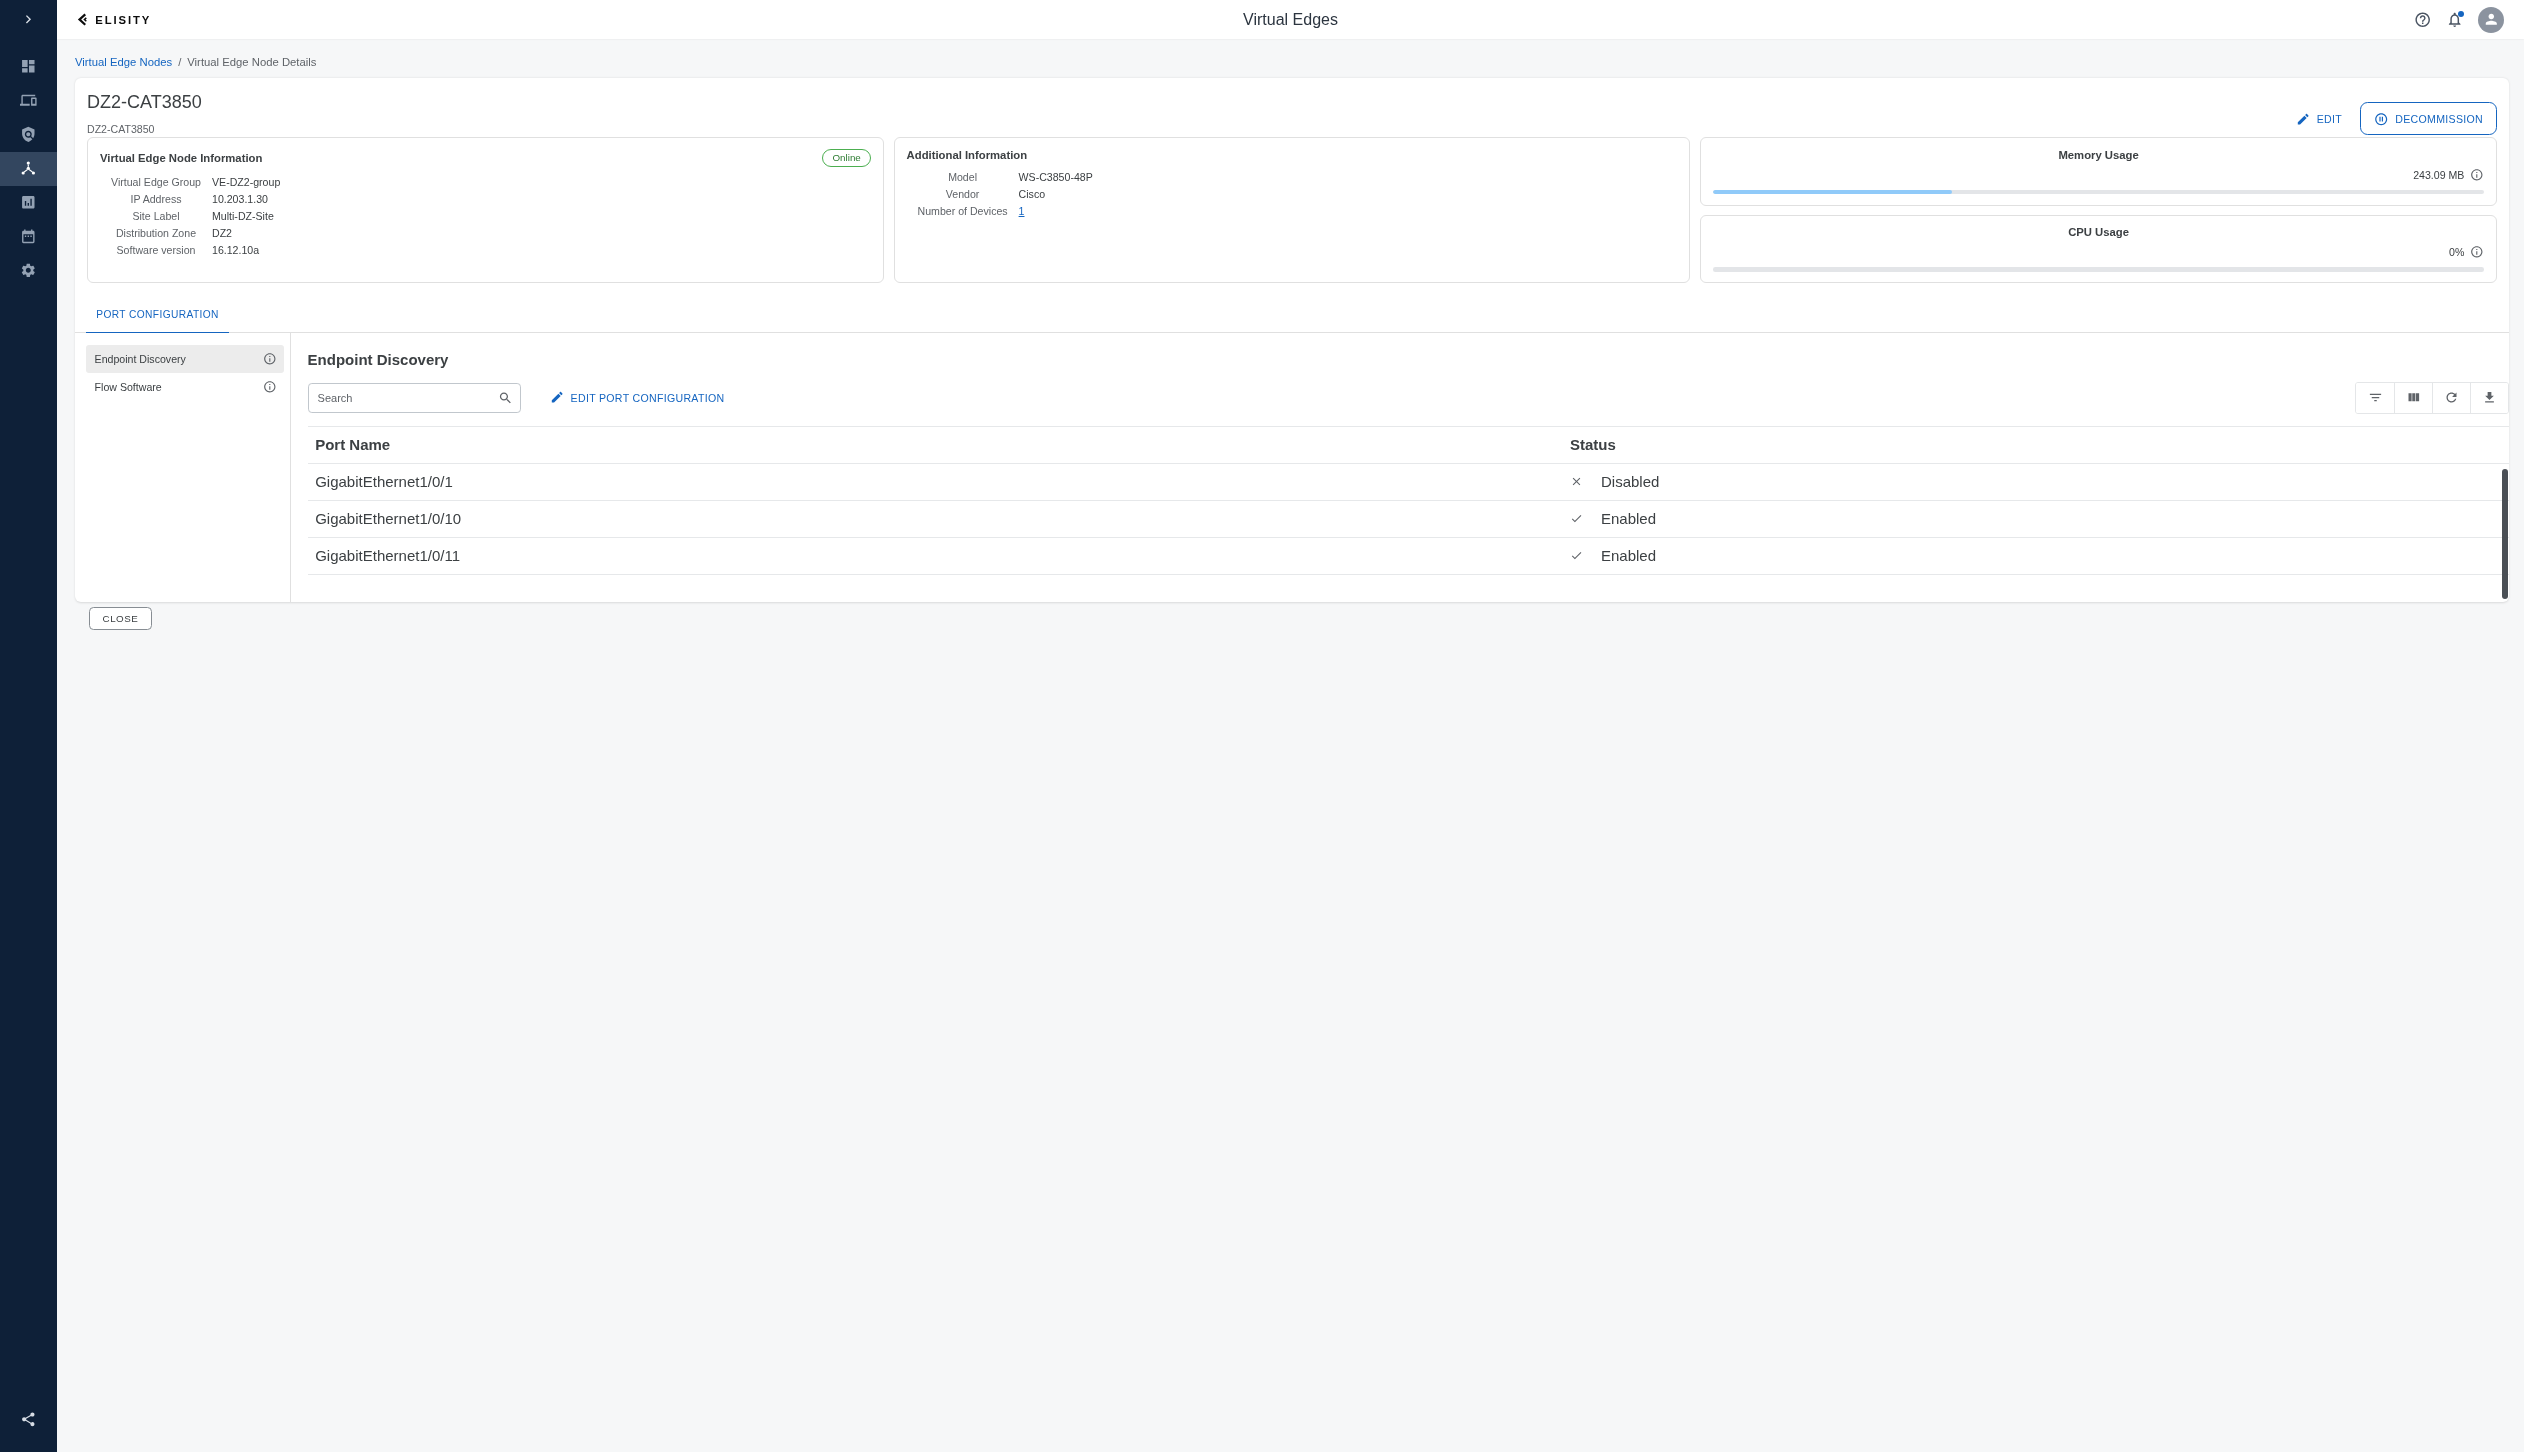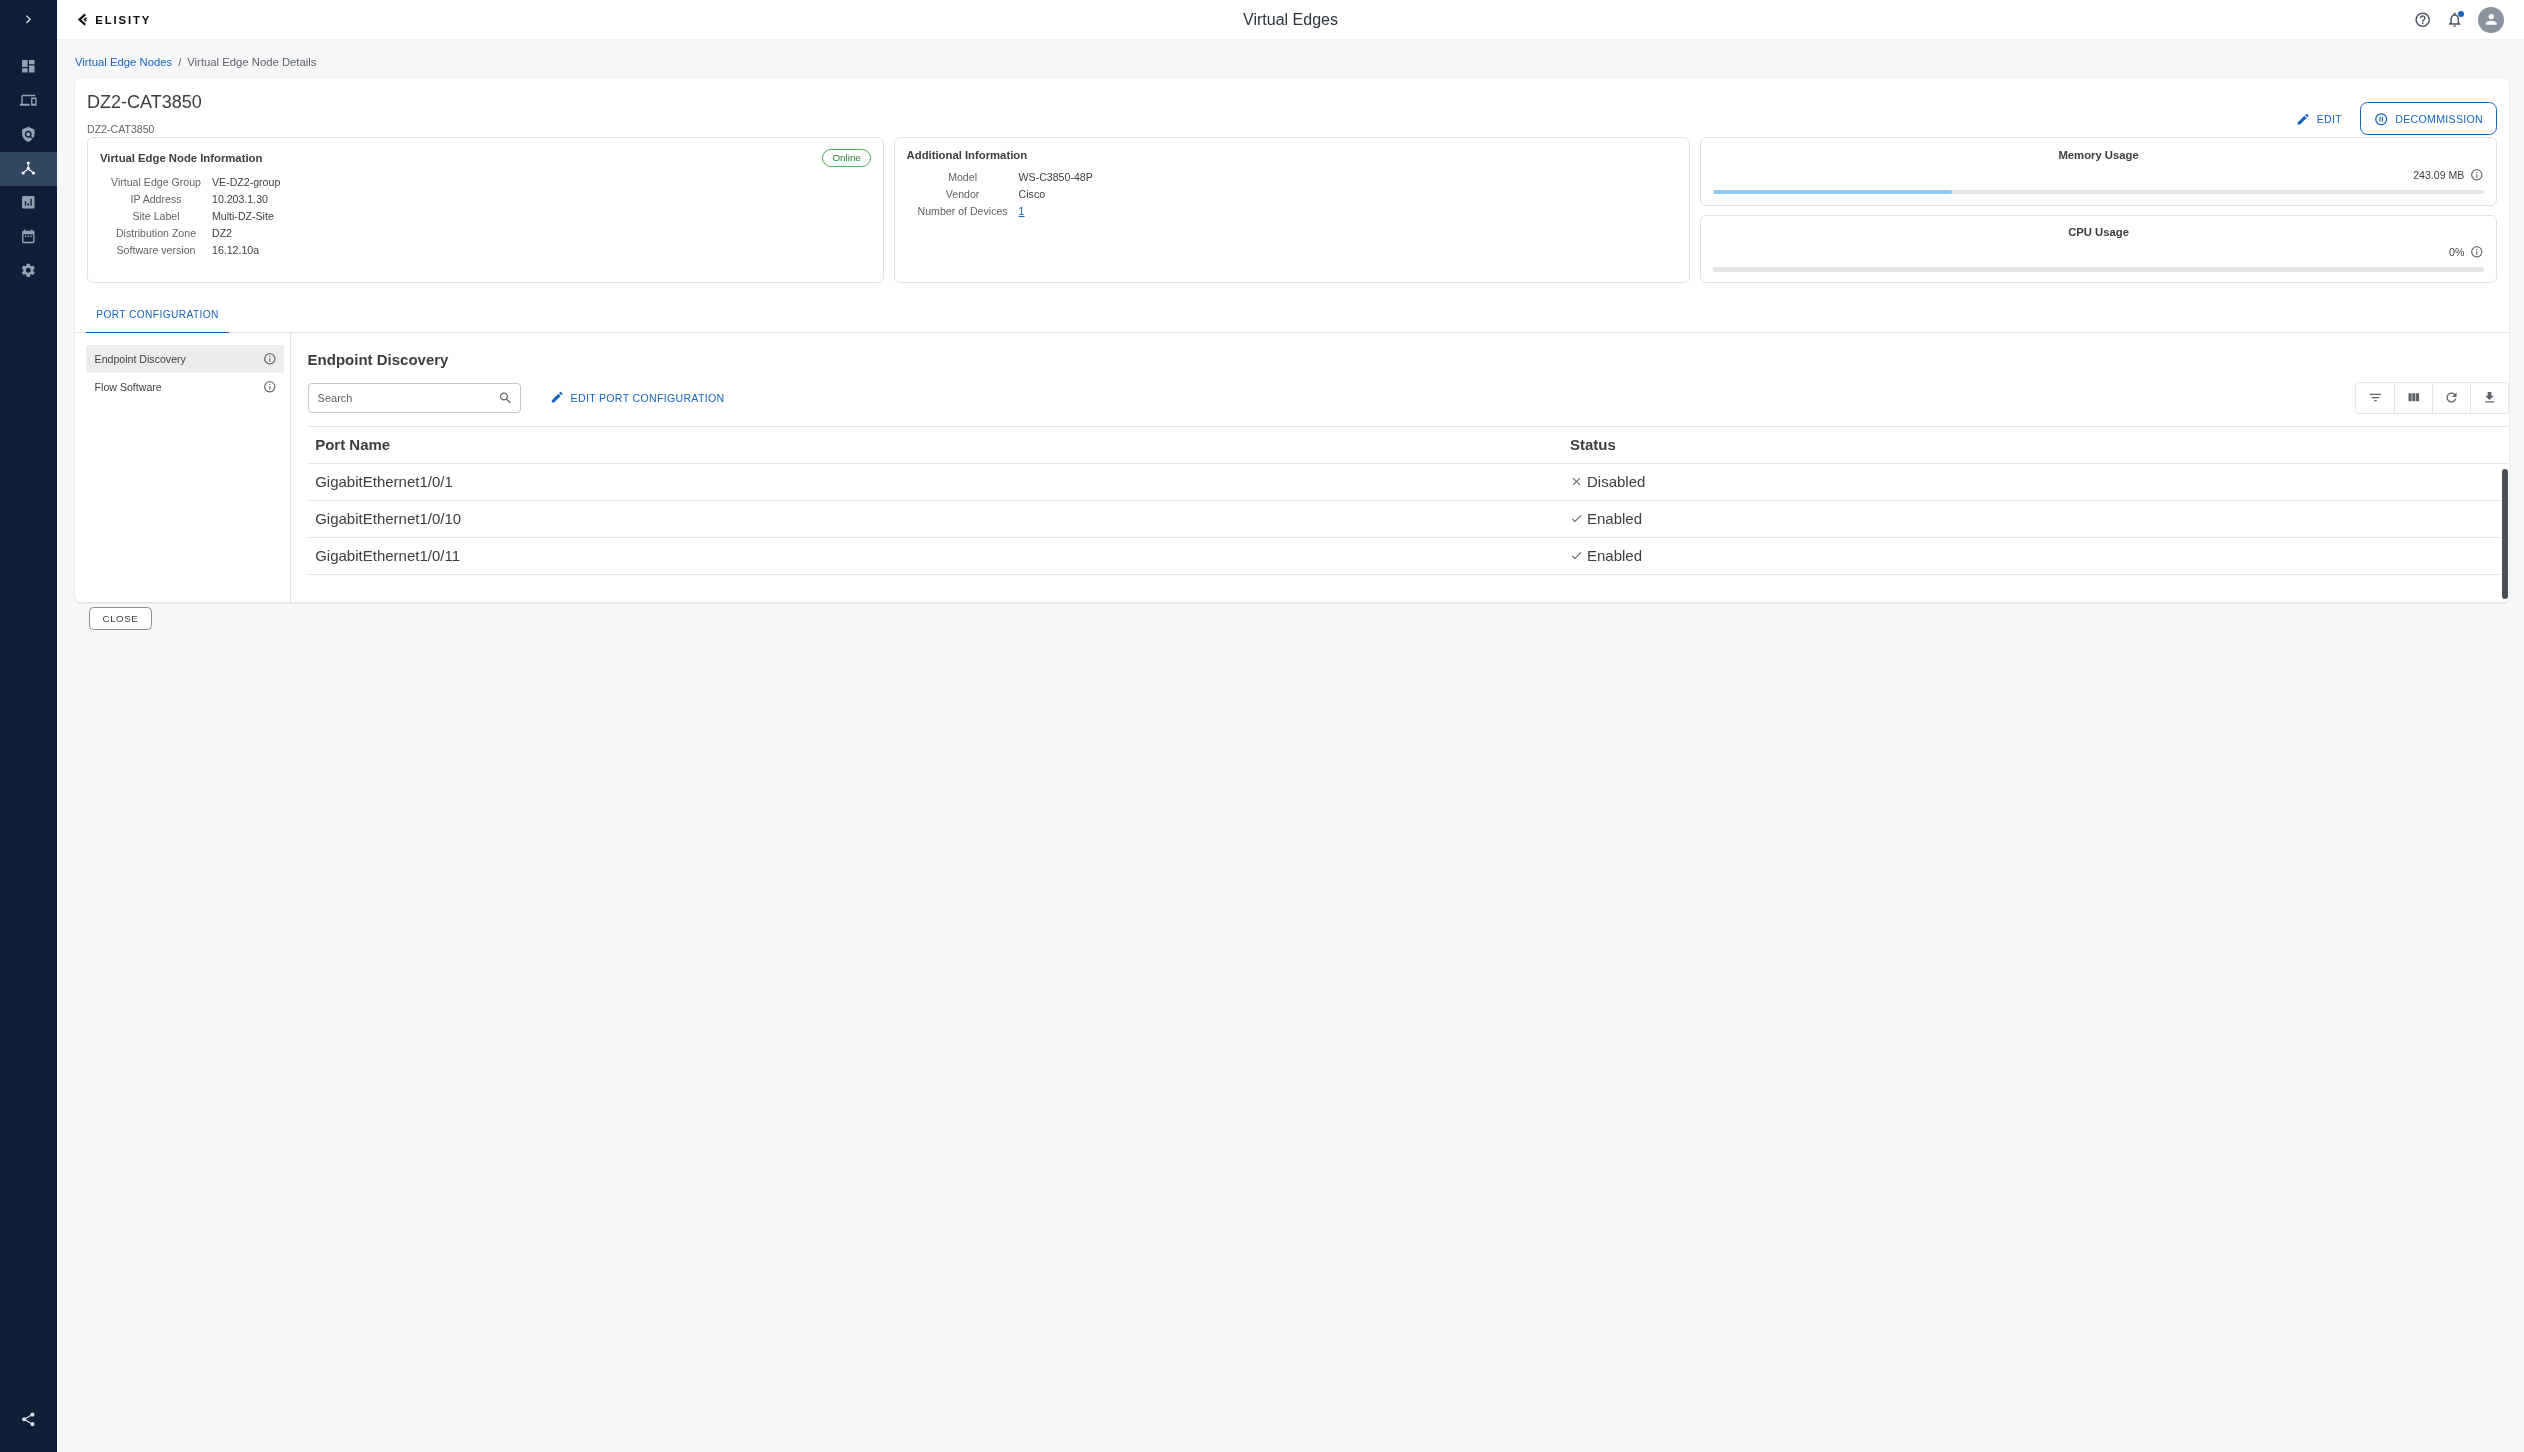--- a/index.html
+++ b/index.html
@@ -145,21 +145,21 @@
   .tool-btn:first-child { border-left:none; }
   .tool-btn svg { width:15px; height:15px; fill:currentColor; }
 
   .port-table { margin-top:12px; width:100%; border-collapse:collapse; }
   .port-table th, .port-table td {
     height:37px; border-bottom:0.8px solid #e6e8ea; text-align:left; padding-left:7.6px;
     font-size:15px; color:#3c4043;
   }
   .port-table th { border-top:0.8px solid #e6e8ea; font-weight:700; }
   .col-port { width:57%; }
-  .status-cell { display:flex; align-items:center; gap:4px; }
+  .status-cell { display:flex; align-items:center; gap:18px; }
   .status-cell svg { width:13px; height:13px; fill:#5f6368; }
 
   .scroll-thumb {
     position:absolute; right:1.5px; top:136px; width:5.3px; height:130px;
     background:#4a4f55; border-radius:3px; cursor:grab;
   }
 
   .footer-row { margin:5.3px 0 0 13.6px; }
   .close-btn {
     height:23.4px; padding:0 13px; background:#fff; border:0.8px solid #878d93; border-radius:4.5px;

